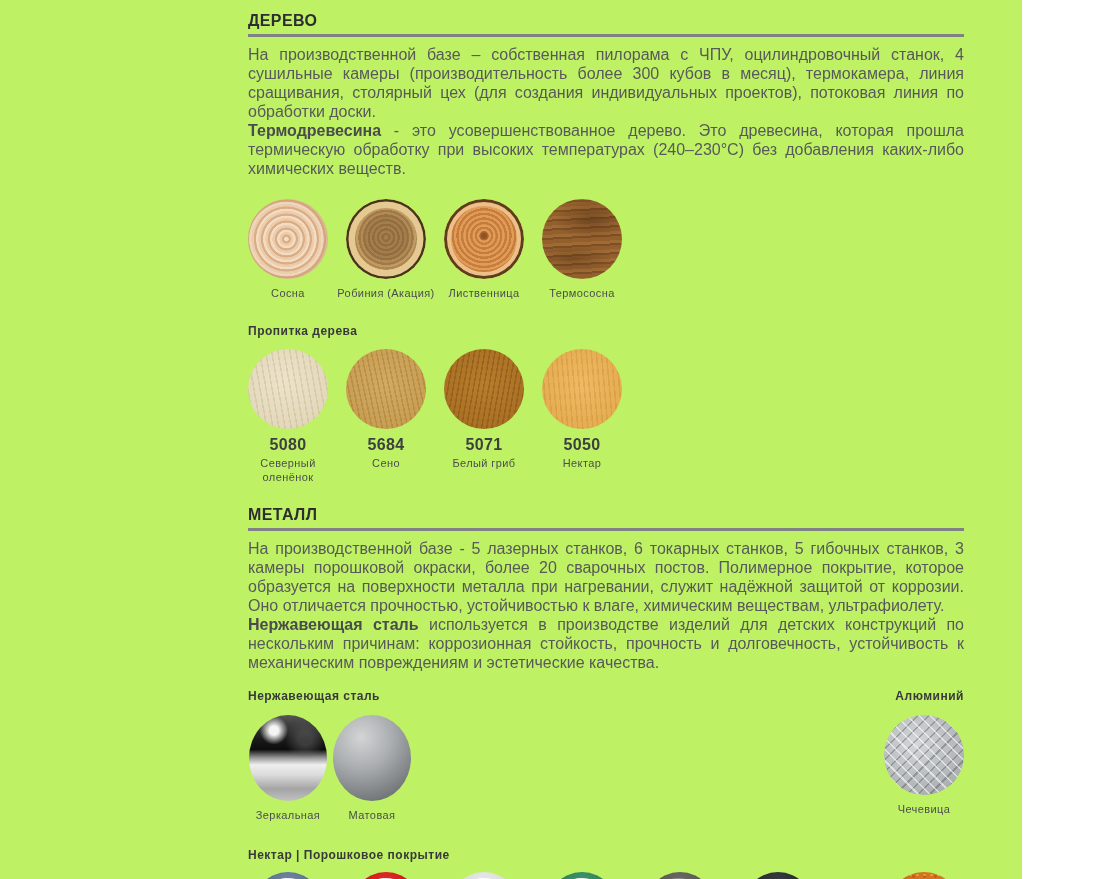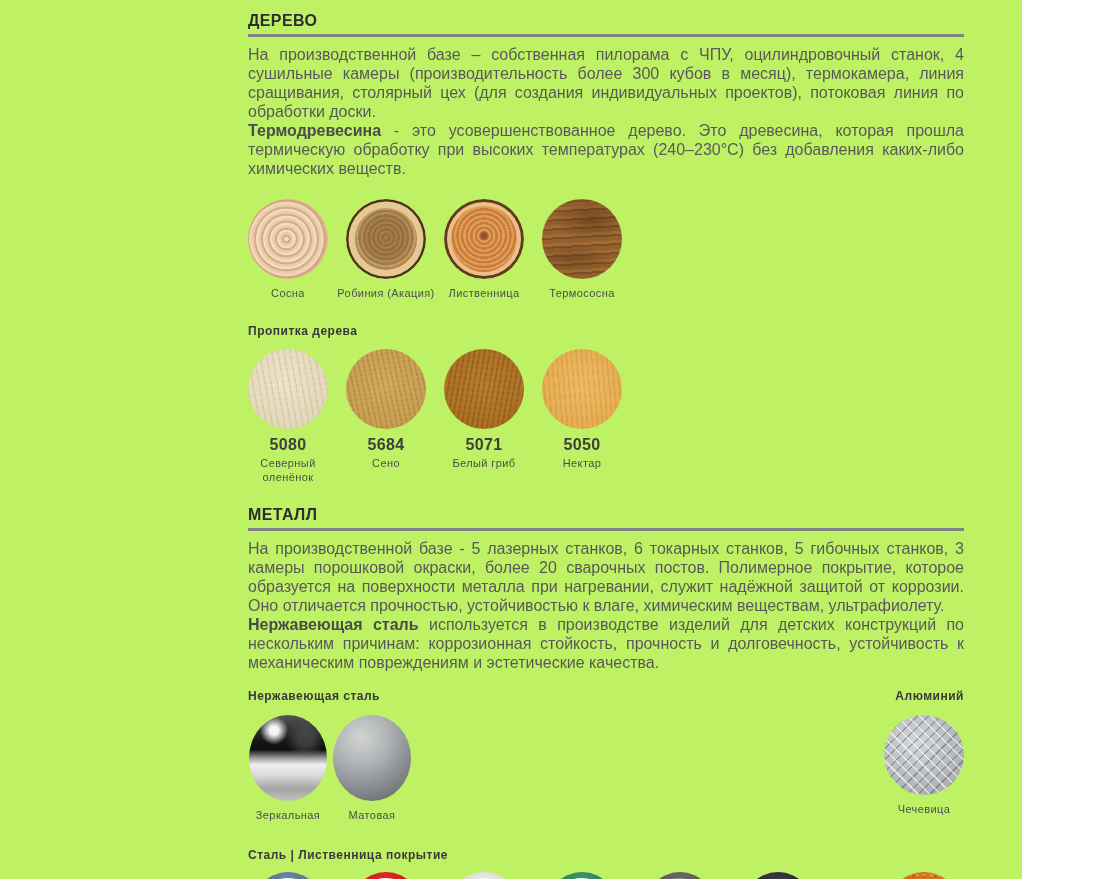--- a/index.html
+++ b/index.html
@@ -215,21 +215,21 @@
             <div class="sphere matte"></div>
             <figcaption class="cap nowrap">Матовая</figcaption>
           </figure>
           <figure class="card al-card">
             <div class="checker"></div>
             <figcaption class="cap nowrap">Чечевица</figcaption>
           </figure>
         </div>
       </div>
 
-      <h2 class="sub-title powder-title">Сталь | Лиственница покрытие</h2>
+      <h2 class="sub-title powder-title">Нектар | Порошковое покрытие</h2>
 
       <div class="swatch-row powder-row">
         <figure class="card">
           <div class="ral glossy ral5000"></div>
 
         </figure>
         <figure class="card">
           <div class="ral glossy ral3020"></div>
 
         </figure>

